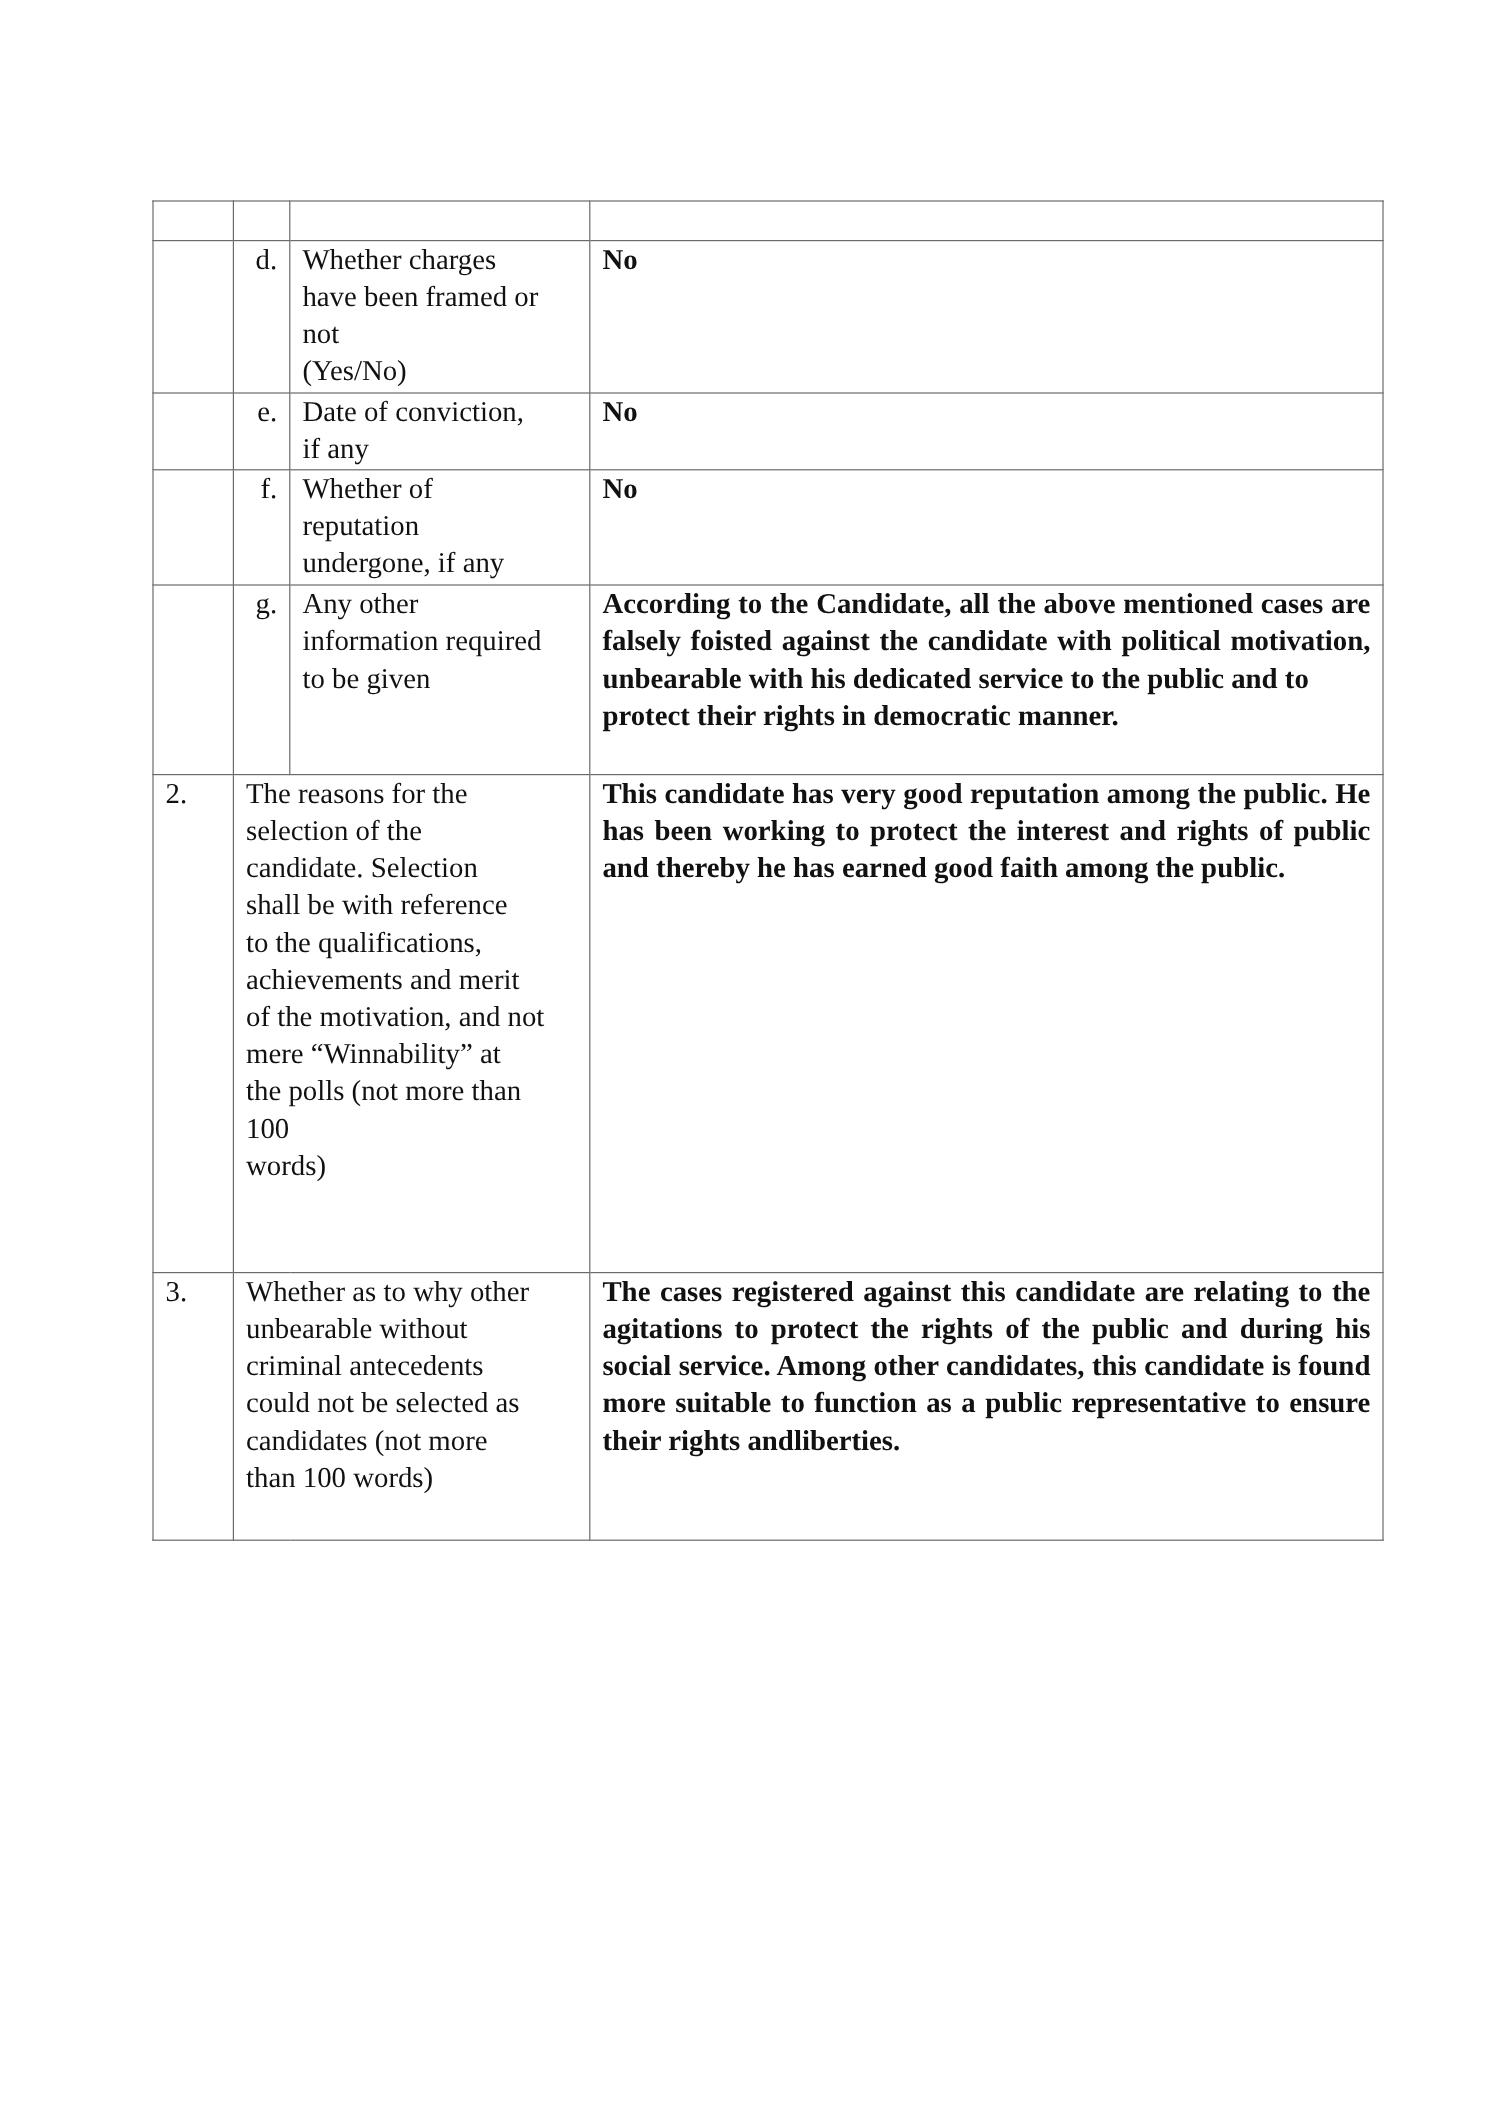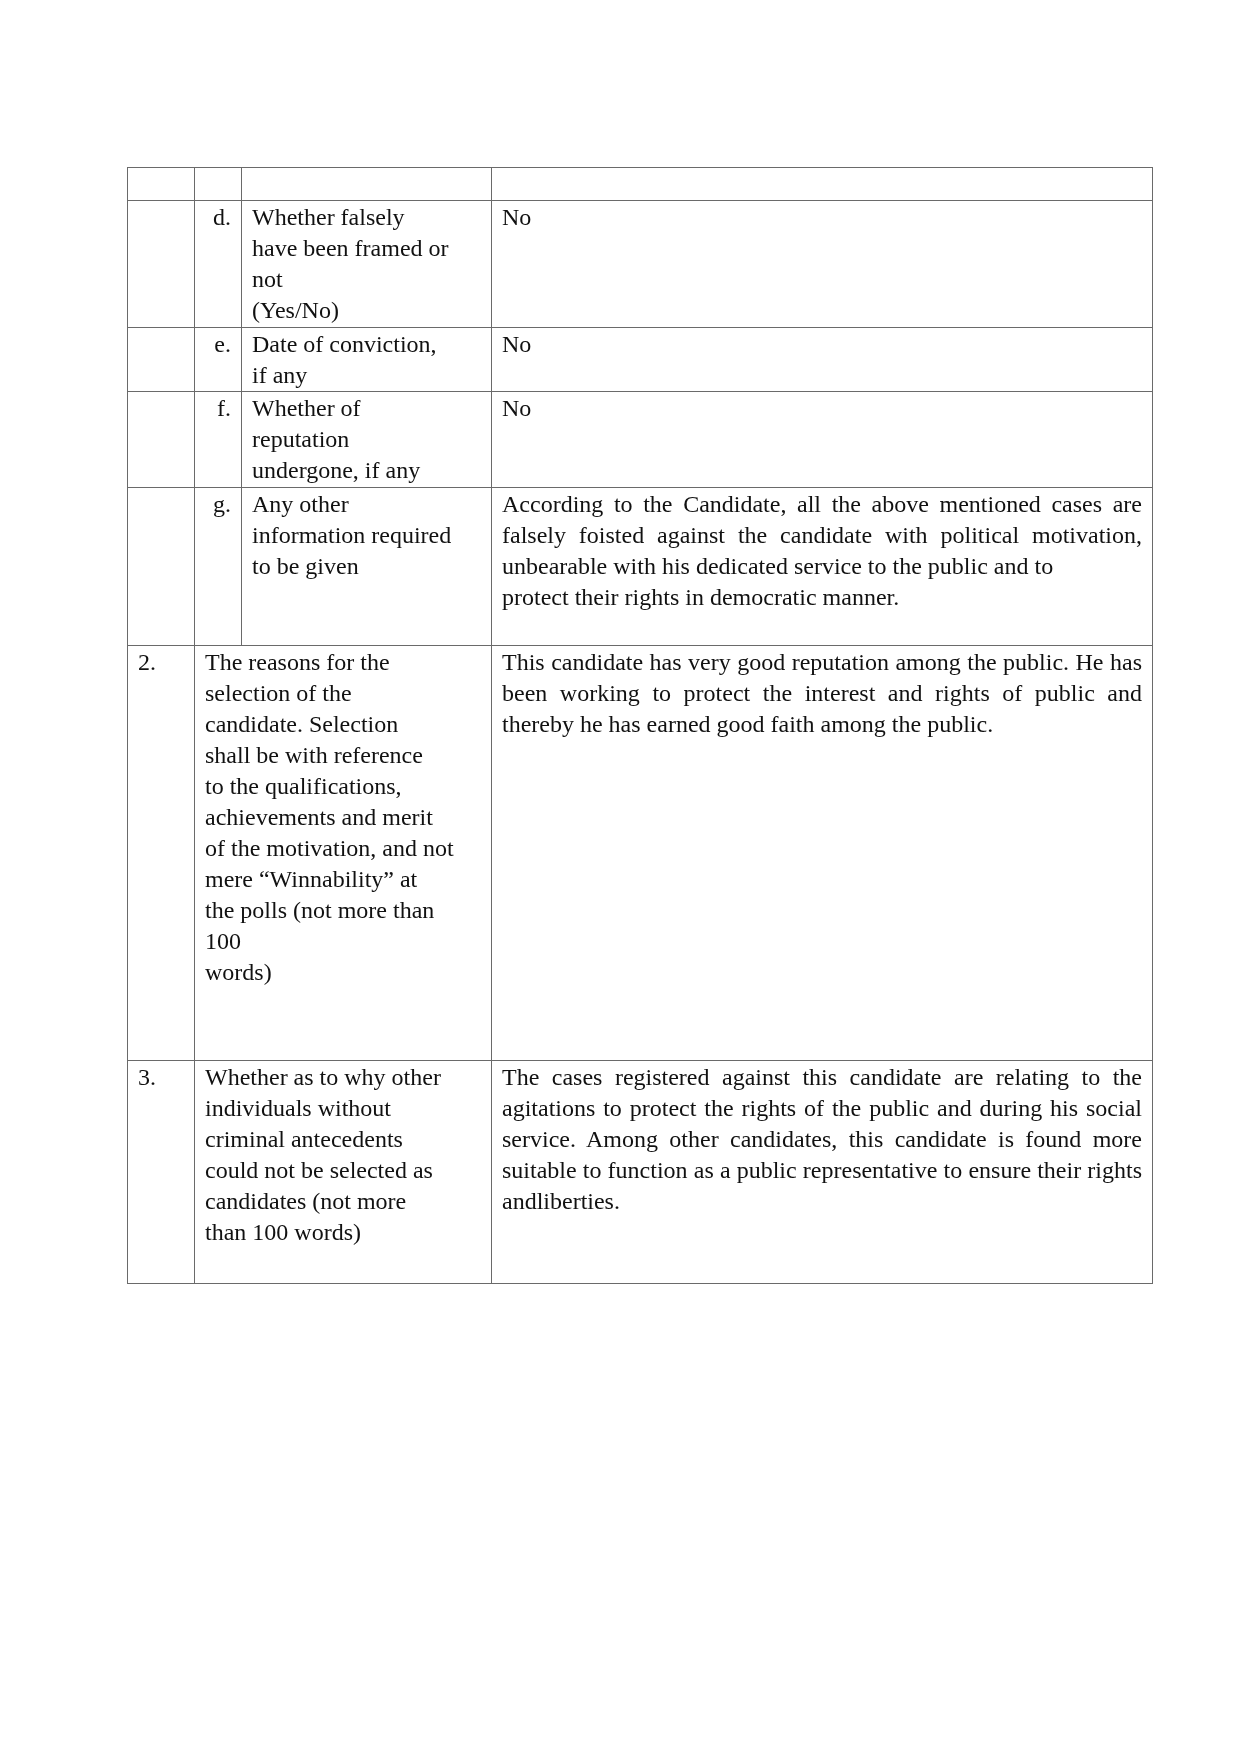--- a/index.html
+++ b/index.html
@@ -4,21 +4,21 @@
 <style>
   html, body { margin:0; padding:0; background:#ffffff; }
   body { width:1242px; height:1756px; position:relative; overflow:hidden;
          font-family:"Liberation Serif", "DejaVu Serif", serif; color:#111; }
   table.doc { position:absolute; left:127px; top:167px; width:1025px;
               border-collapse:collapse; table-layout:fixed; font-size:24px; line-height:31px; }
   table.doc td { border:1.5px solid #6a6a6a; vertical-align:top; padding:1px 10px 0 10px; }
   col.c1 { width:67px; } col.c2 { width:47px; } col.c3 { width:250px; } col.c4 { width:661px; }
   .sub { text-align:right; padding-right:10px !important; }
   .num { padding-left:10px !important; }
-  .ans { text-align:justify; }
+  .ans { text-align:justify;font-weight:bold; }
   .line { display:block; }
 </style>
 </head>
 <body>
 
 <table class="doc">
   <colgroup>
       <col class="c1">
       <col class="c2">
       <col class="c3">
@@ -28,21 +28,21 @@
     <tr style="height:33px;">
       <td></td>
       <td></td>
       <td></td>
       <td></td>
     </tr>
     <tr style="height:127px;">
       <td></td>
       <td class="sub">d.</td>
       <td>
-        <span class="line">Whether falsely</span>
+        <span class="line">Whether charges</span>
         <span class="line">have been framed or</span>
         <span class="line">not</span>
         <span class="line">(Yes/No)</span>
       </td>
       <td class="ans">No</td>
     </tr>
     <tr style="height:64px;">
       <td></td>
       <td class="sub">e.</td>
       <td>
@@ -88,21 +88,21 @@
         <span class="line">the polls (not more than</span>
         <span class="line">100</span>
         <span class="line">words)</span>
       </td>
       <td class="ans">This candidate has very good reputation among the public. He has been working to protect the interest and rights of public and thereby he has earned good faith among the public.</td>
     </tr>
     <tr style="height:223px;">
       <td class="num">3.</td>
       <td colspan="2">
         <span class="line">Whether as to why other</span>
-        <span class="line">individuals without</span>
+        <span class="line">unbearable without</span>
         <span class="line">criminal antecedents</span>
         <span class="line">could not be selected as</span>
         <span class="line">candidates (not more</span>
         <span class="line">than 100 words)</span>
       </td>
       <td class="ans">The cases registered against this candidate are relating to the agitations to protect the rights of the public and during his social service. Among other candidates, this candidate is found more suitable to function as a public representative to ensure their rights andliberties.</td>
     </tr>
   </tbody>
 </table>
 

